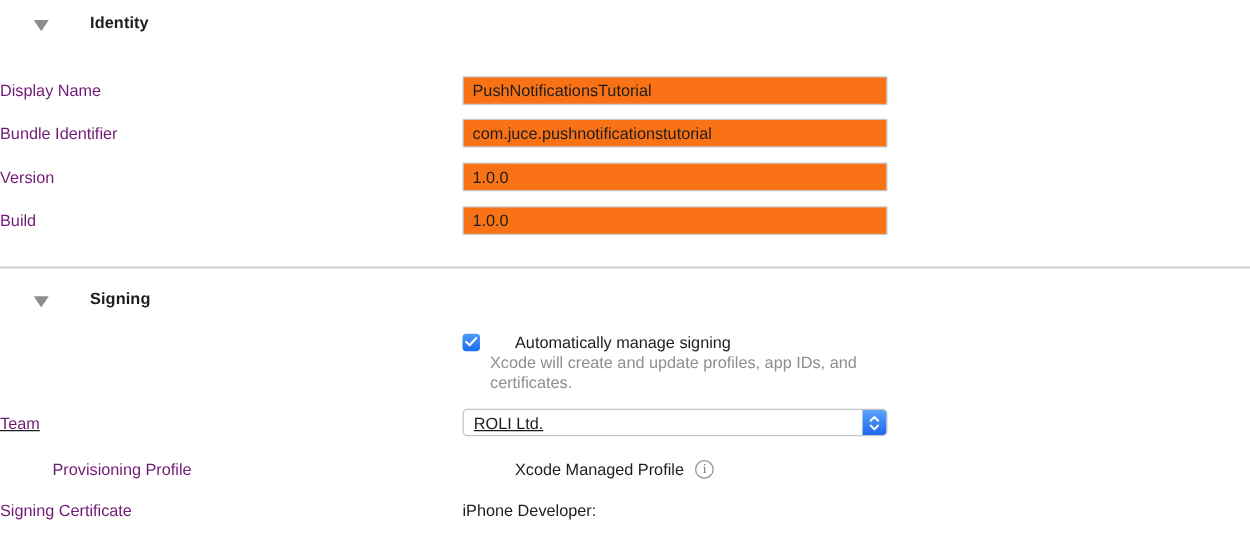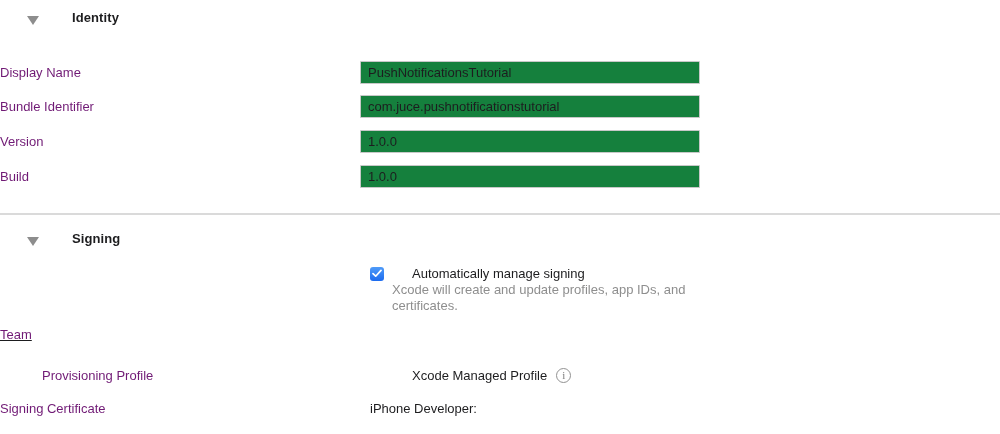--- a/index.html
+++ b/index.html
@@ -36,30 +36,30 @@
     display: flex;
     align-items: center;
   }
   .row-label {
     width: 360px;
     color: #701a75;
     flex: none;
   }
   .text-field {
     box-sizing: border-box;
-    margin-left: 0;
+    margin-left: 10px;
     width: 340px;
     height: 23px;
     border: 1px solid #c8c8c8;
     border-radius: 1px;
     padding: 0 7px;
     font-family: "Liberation Sans", sans-serif;
     font-size: 13px;
     color: #1d1d1f;
-    background: #15803d;
+    background: #f97316;
     outline: none;
   }
   .divider {
     position: absolute;
     left: 0;
     width: 1000px;
     height: 2px;
     background: #dadada;
   }
   .checkbox-row {
@@ -170,20 +170,29 @@
         <path d="M1 4.6 L3.7 7.2 L9 1.4" stroke="#ffffff" stroke-width="1.7" fill="none" stroke-linecap="round" stroke-linejoin="round"></path>
       </svg>
     </span>
     <span class="checkbox-label">Automatically manage signing</span>
   </div>
 
   <div class="checkbox-desc">Xcode will create and update profiles, app IDs, and certificates.</div>
 
   <div class="form-row" style="top:327px;text-decoration:underline;">
     <span class="row-label">Team</span>
+    <div class="popup-button">
+      <span class="popup-value">ROLI Ltd.</span>
+      <span class="popup-cap">
+        <svg width="9" height="13" viewBox="0 0 9 13">
+          <path d="M1.5 4.6 L4.5 1.6 L7.5 4.6" stroke="#ffffff" stroke-width="1.5" fill="none" stroke-linecap="round" stroke-linejoin="round"></path>
+          <path d="M1.5 8.4 L4.5 11.4 L7.5 8.4" stroke="#ffffff" stroke-width="1.5" fill="none" stroke-linecap="round" stroke-linejoin="round"></path>
+        </svg>
+      </span>
+    </div>
   </div>
 
   <div class="form-row" style="top:368px;padding-left:42px;">
     <span class="row-label">Provisioning Profile</span>
     <span class="static-value">Xcode Managed Profile</span>
     <span class="info-icon">i</span>
   </div>
 
   <div class="form-row" style="top:401px;">
     <span class="row-label">Signing Certificate</span>

